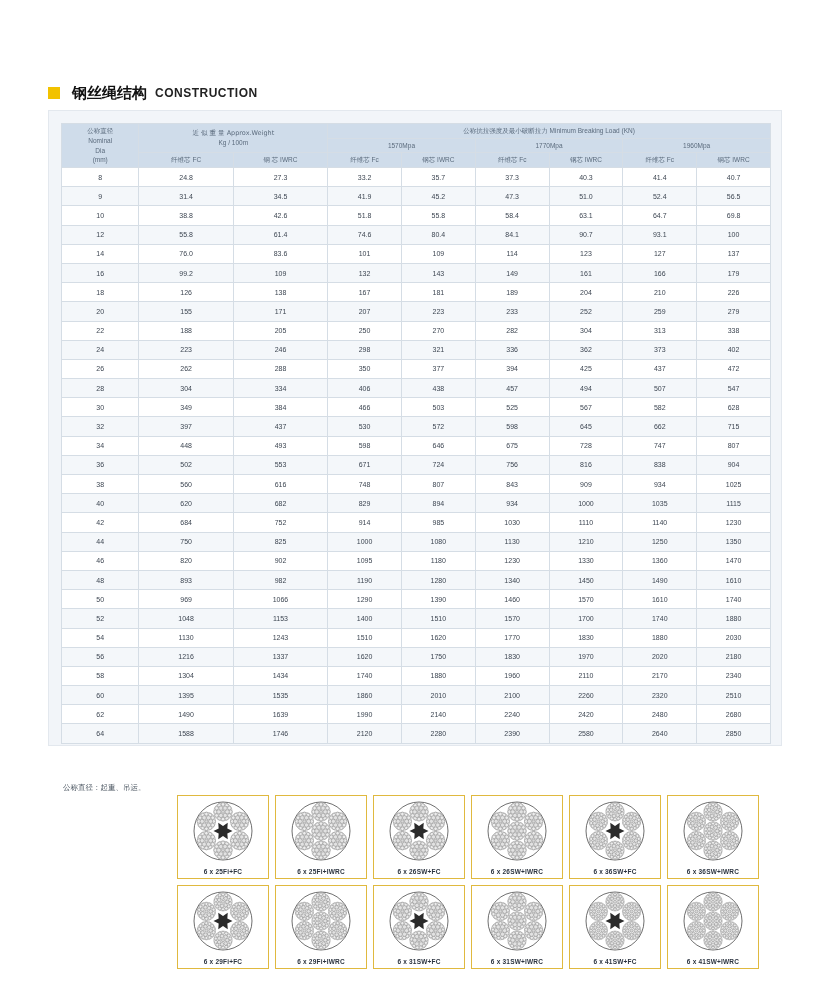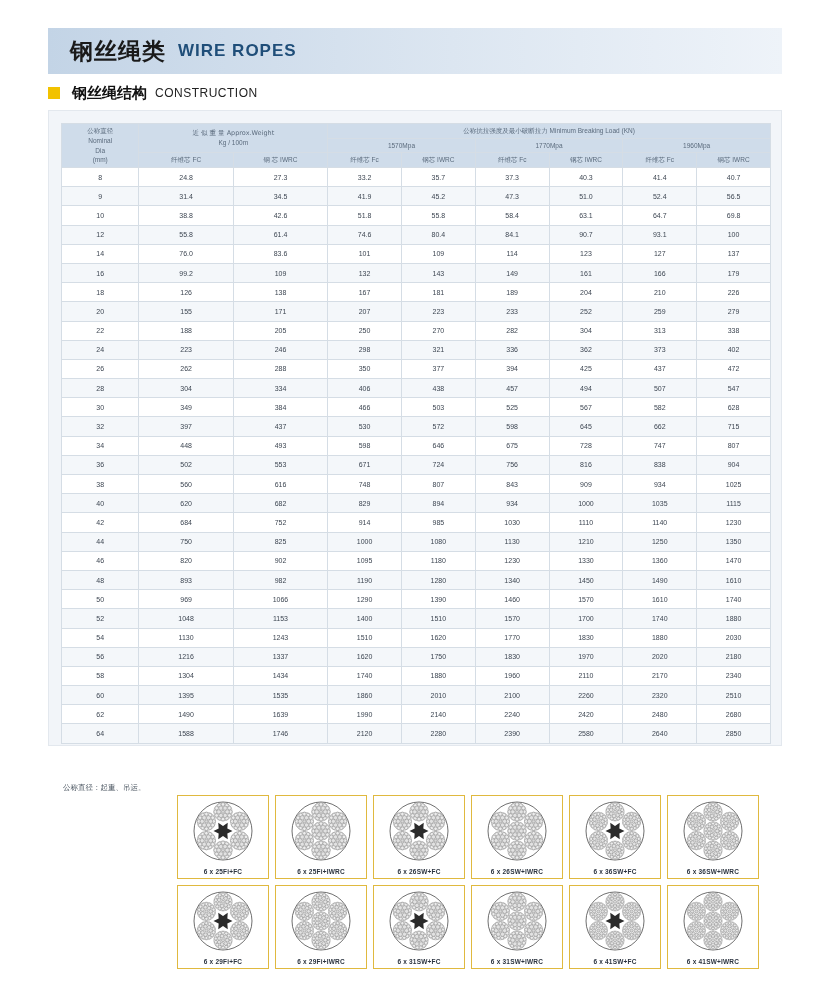--- a/index.html
+++ b/index.html
@@ -55,21 +55,21 @@
     margin-right: 12px;
   }
   .section-title .cn {
     font-size: 15px;
     font-weight: bold;
     color: #111;
     font-family: "DejaVu Sans", sans-serif;
   }
   .section-title .en {
     font-size: 12px;
-    font-weight: normal;
+    font-weight: bold;
     color: #222;
     margin-left: 8px;
     letter-spacing: .5px;
   }
   
   .panel {
     position: absolute;
     left: 48px; top: 110px;
     width: 734px; height: 636px;
     background: #f2f5f9;
@@ -147,24 +147,20 @@
     font-weight: bold;
     color: #2c3440;
     letter-spacing: .2px;
   }
 </style>
 </head>
 <body>
 
 <div class="page">
 
-  <div class="header-bar">
-    <span class="cn">钢丝绳类</span>
-    <span class="en">WIRE ROPES</span>
-  </div>
 
   <div class="section-title">
     <span class="sq"></span>
     <span class="cn">钢丝绳结构</span>
     <span class="en">CONSTRUCTION</span>
   </div>
 
   <div class="panel">
 
     <table class="spec">

